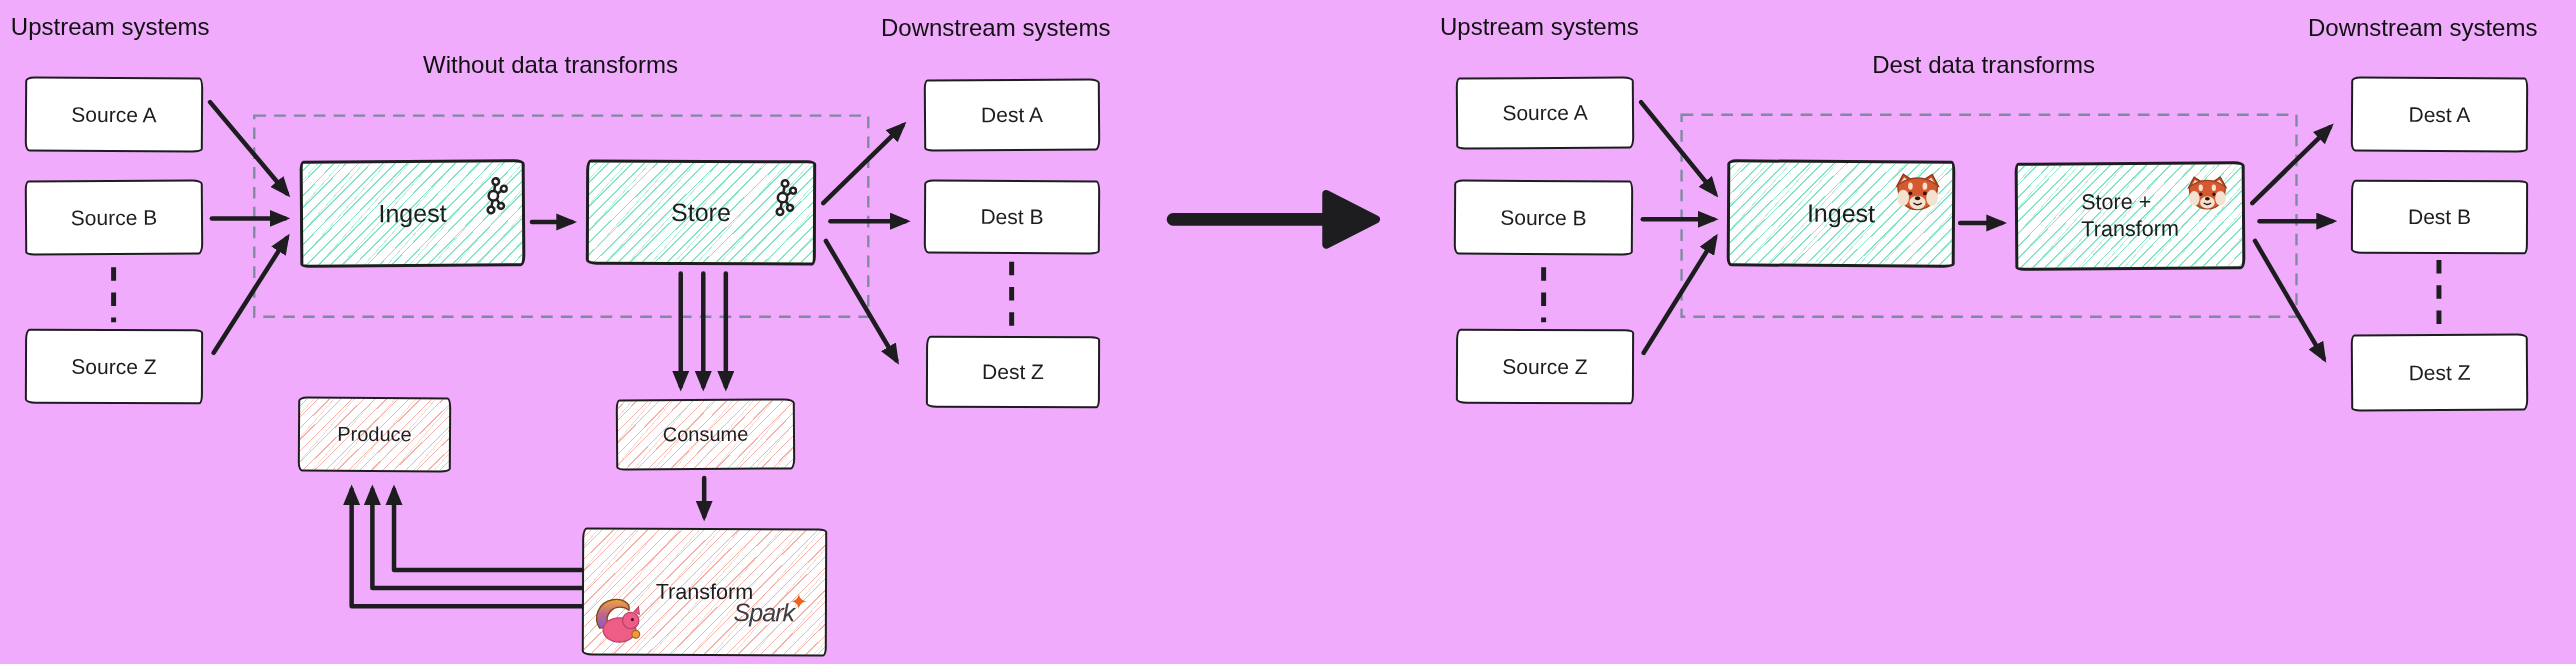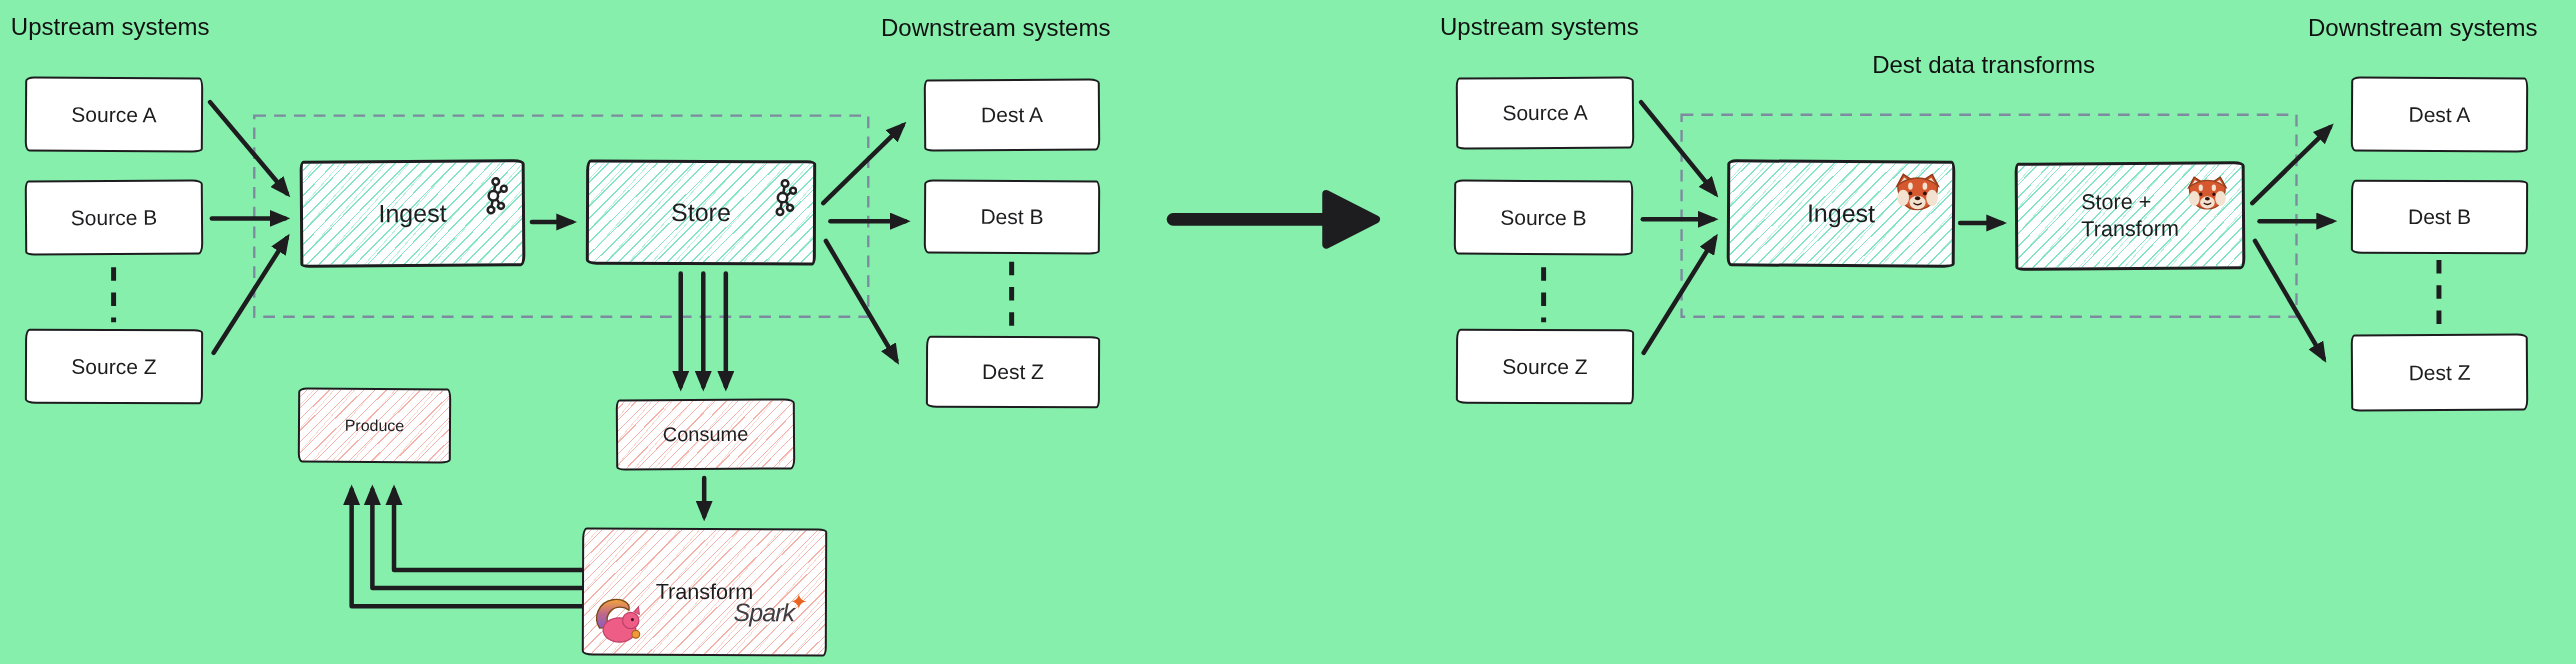--- a/index.html
+++ b/index.html
@@ -1,19 +1,19 @@
 <!DOCTYPE html>
 <html style="font-size:14.4px"><head>
 <meta charset="utf-8">
 <style>
   html,body{margin:0;padding:0;background:#ffffff;}
   #canvas{
     position:relative;
     width:2576px;height:665px;
-    background:#86efac;
+    background:#f0abfc;
     font-family:"Liberation Sans", sans-serif;
     color:#1d1d1f;
     overflow:hidden;
   }
   .abs{position:absolute;}
   .syslabel{
     font-size:24px;
     color:#111;
     white-space:nowrap;
   }
@@ -122,20 +122,21 @@
     </g>
 
     <g>
       <line x1="1301" y1="243" x2="1474" y2="243" stroke="#1d1d1f" stroke-width="14" stroke-linecap="round"></line>
       <polygon points="1471,215 1526,243 1471,271" fill="#1d1d1f" stroke="#1d1d1f" stroke-width="9" stroke-linejoin="round"></polygon>
     </g>
   </svg>
 
   <div class="abs syslabel" style="left:10.8px;top:12.6px;">Upstream systems</div>
 
+  <div class="abs title" style="left:361px;top:51px;">Without data transforms</div>
 
   <div class="abs syslabel" style="left:881px;top:14.4px;">Downstream systems</div>
 
   <div class="box r1" style="left:25px;top:77px;width:178px;height:75px;">Source A</div>
   <div class="box r2" style="left:25px;top:180px;width:178px;height:75px;">Source B</div>
   <div class="box r3" style="left:25px;top:329px;width:178px;height:75px;">Source Z</div>
 
   <div class="box teal biglabel r2" style="left:300px;top:160px;width:225px;height:107px;">
     <span>Ingest</span>
     <span class="corner-icon" style="right:14.4px;top:12.6px;">
@@ -171,21 +172,21 @@
           <circle cx="21" cy="28.5" r="2.9"></circle>
         </g>
       </svg>
     </span>
   </div>
 
   <div class="box r2" style="left:924px;top:79px;width:176px;height:72px;">Dest A</div>
   <div class="box r1" style="left:924px;top:180px;width:176px;height:74px;">Dest B</div>
   <div class="box r3" style="left:926px;top:336px;width:174px;height:72px;">Dest Z</div>
 
-  <div class="box pink r1" style="left:298px;top:388px;width:153px;height:75px;font-size:16px;">Produce</div>
+  <div class="box pink r1" style="left:298px;top:397px;width:153px;height:75px;font-size:20px;">Produce</div>
   <div class="box pink r2" style="left:616px;top:399px;width:179px;height:71px;font-size:20px;">Consume</div>
 
   <div class="box pink r3" style="left:582px;top:528px;width:245px;height:128px;font-size:21.6px;">
     <span>Transform</span>
     <span class="corner-icon" style="left:7.2px;bottom:3.6px;">
       <svg width="52" height="50" viewBox="0 0 60 58">
         <defs>
           <linearGradient id="fg" x1="0" y1="0" x2="0" y2="1">
             <stop offset="0" stop-color="#f2a53c"></stop>
             <stop offset="0.5" stop-color="#c06888"></stop>

